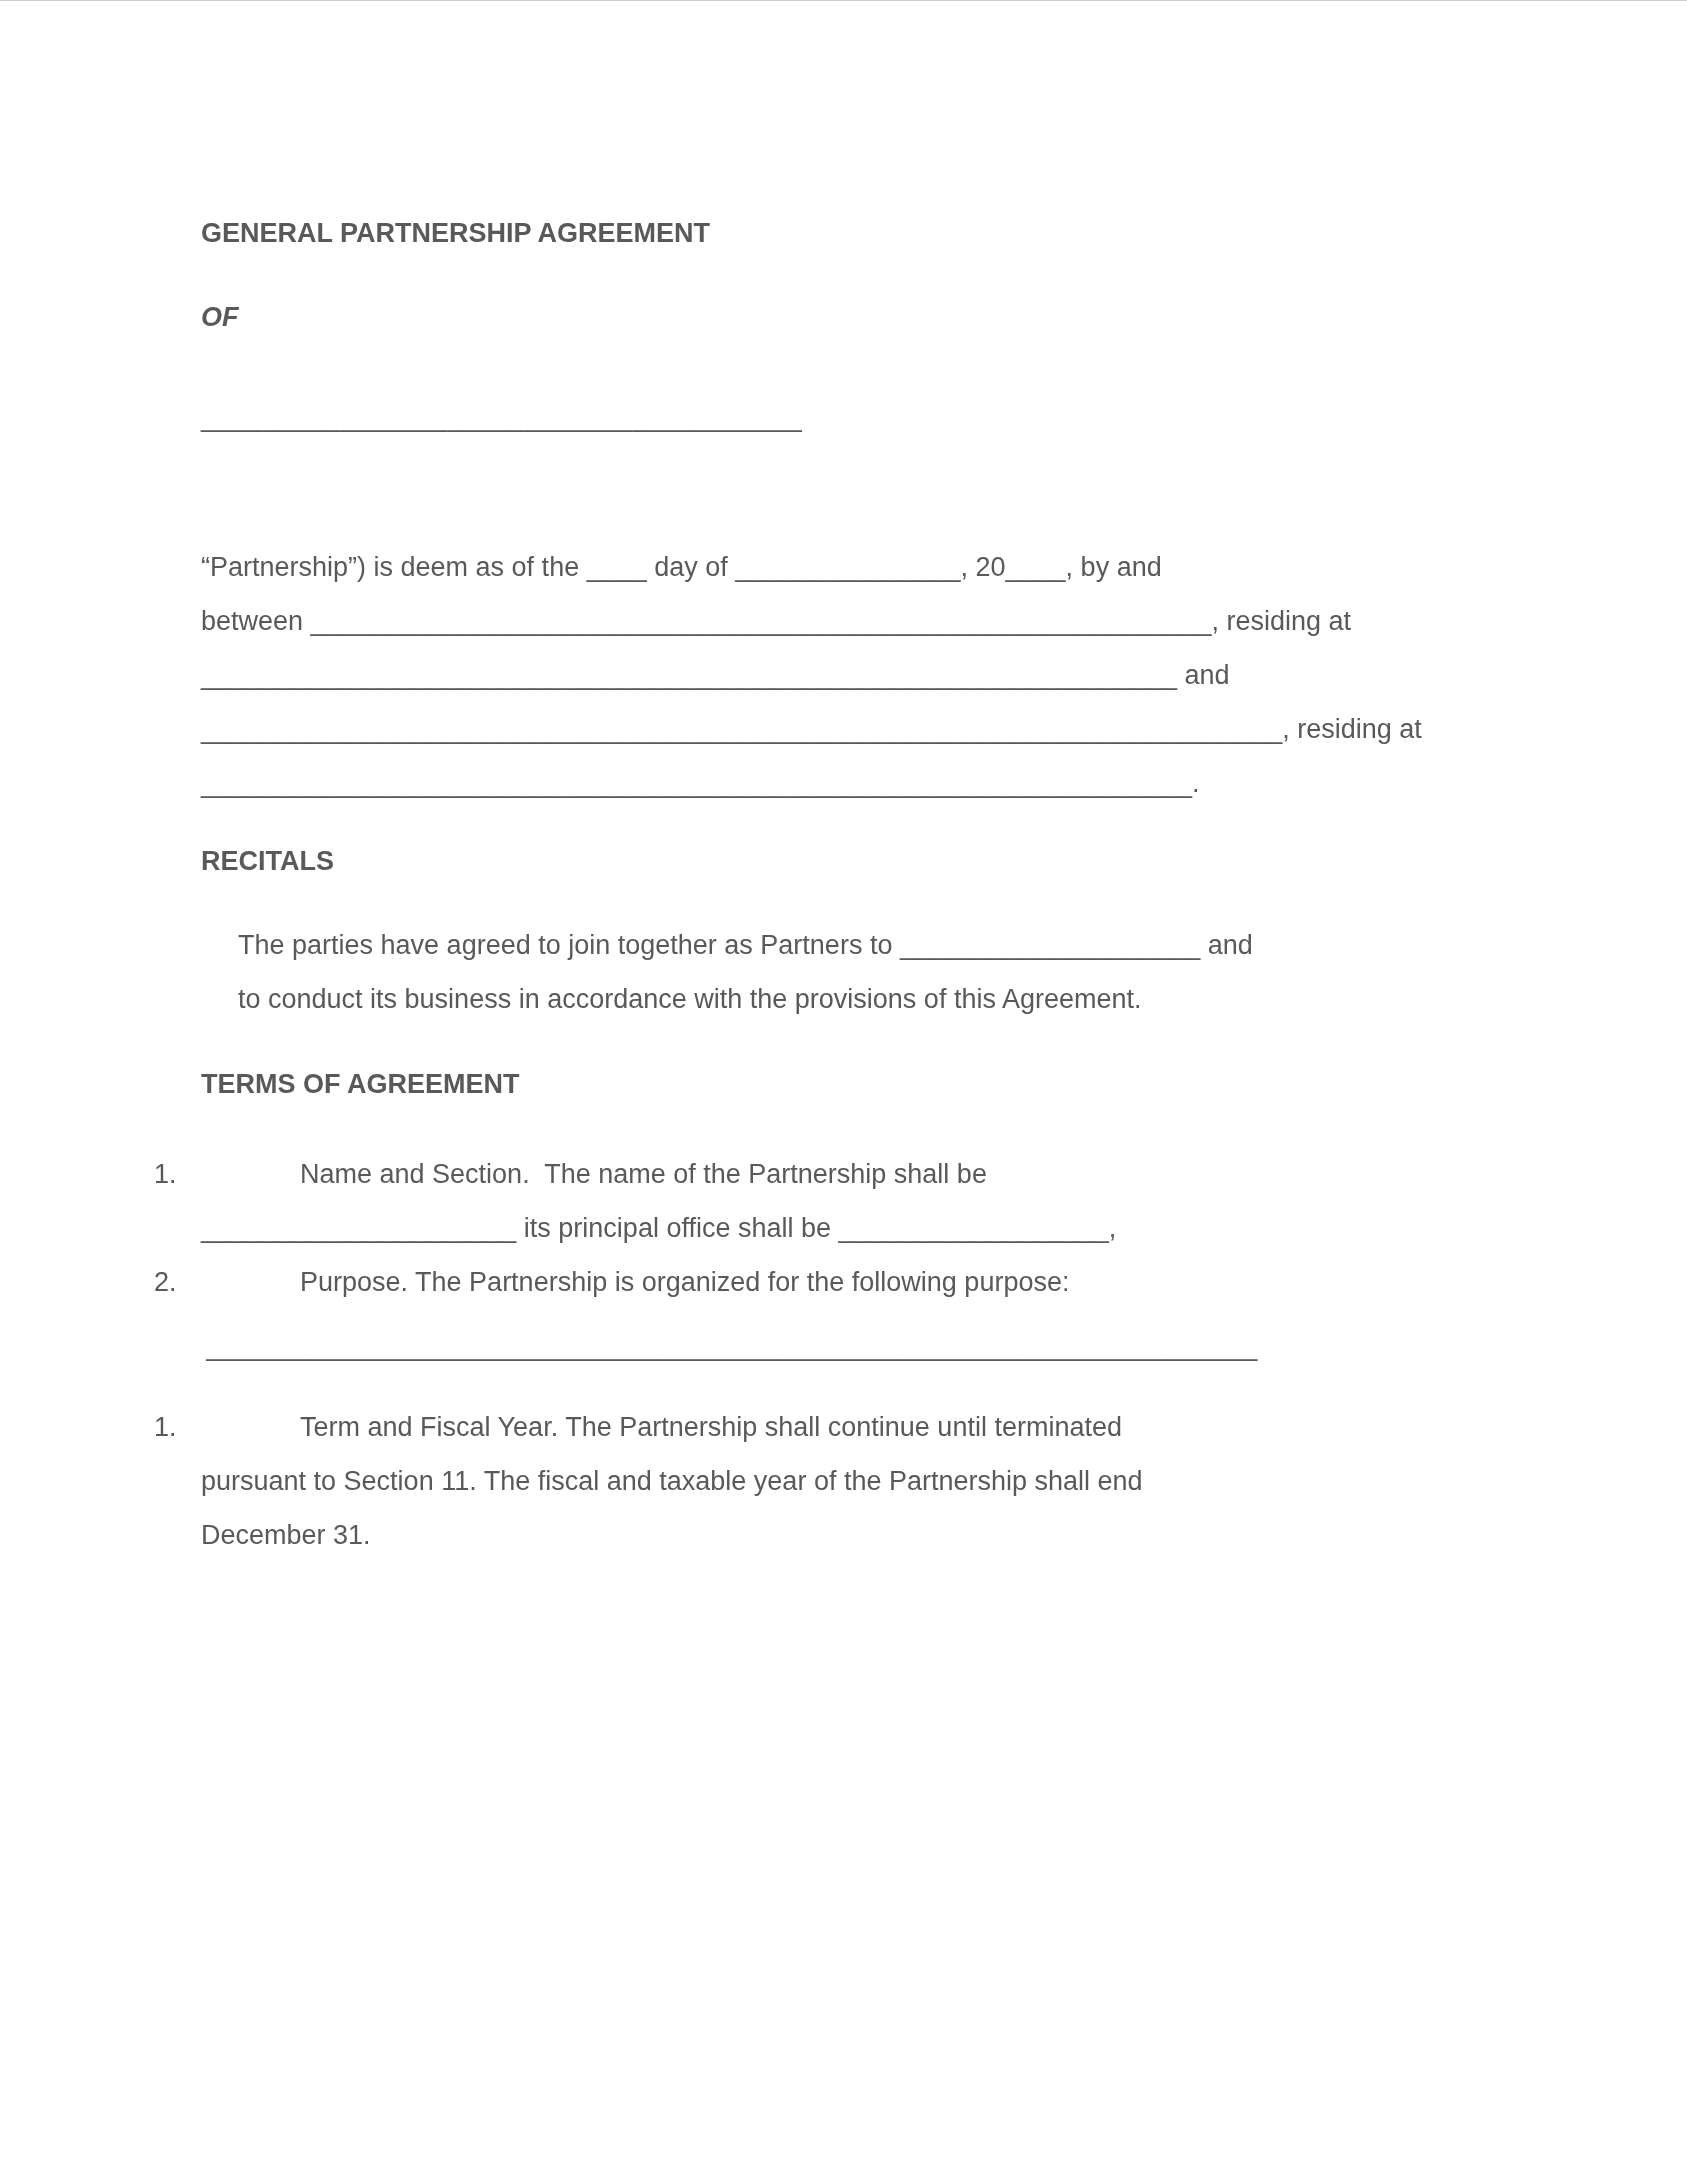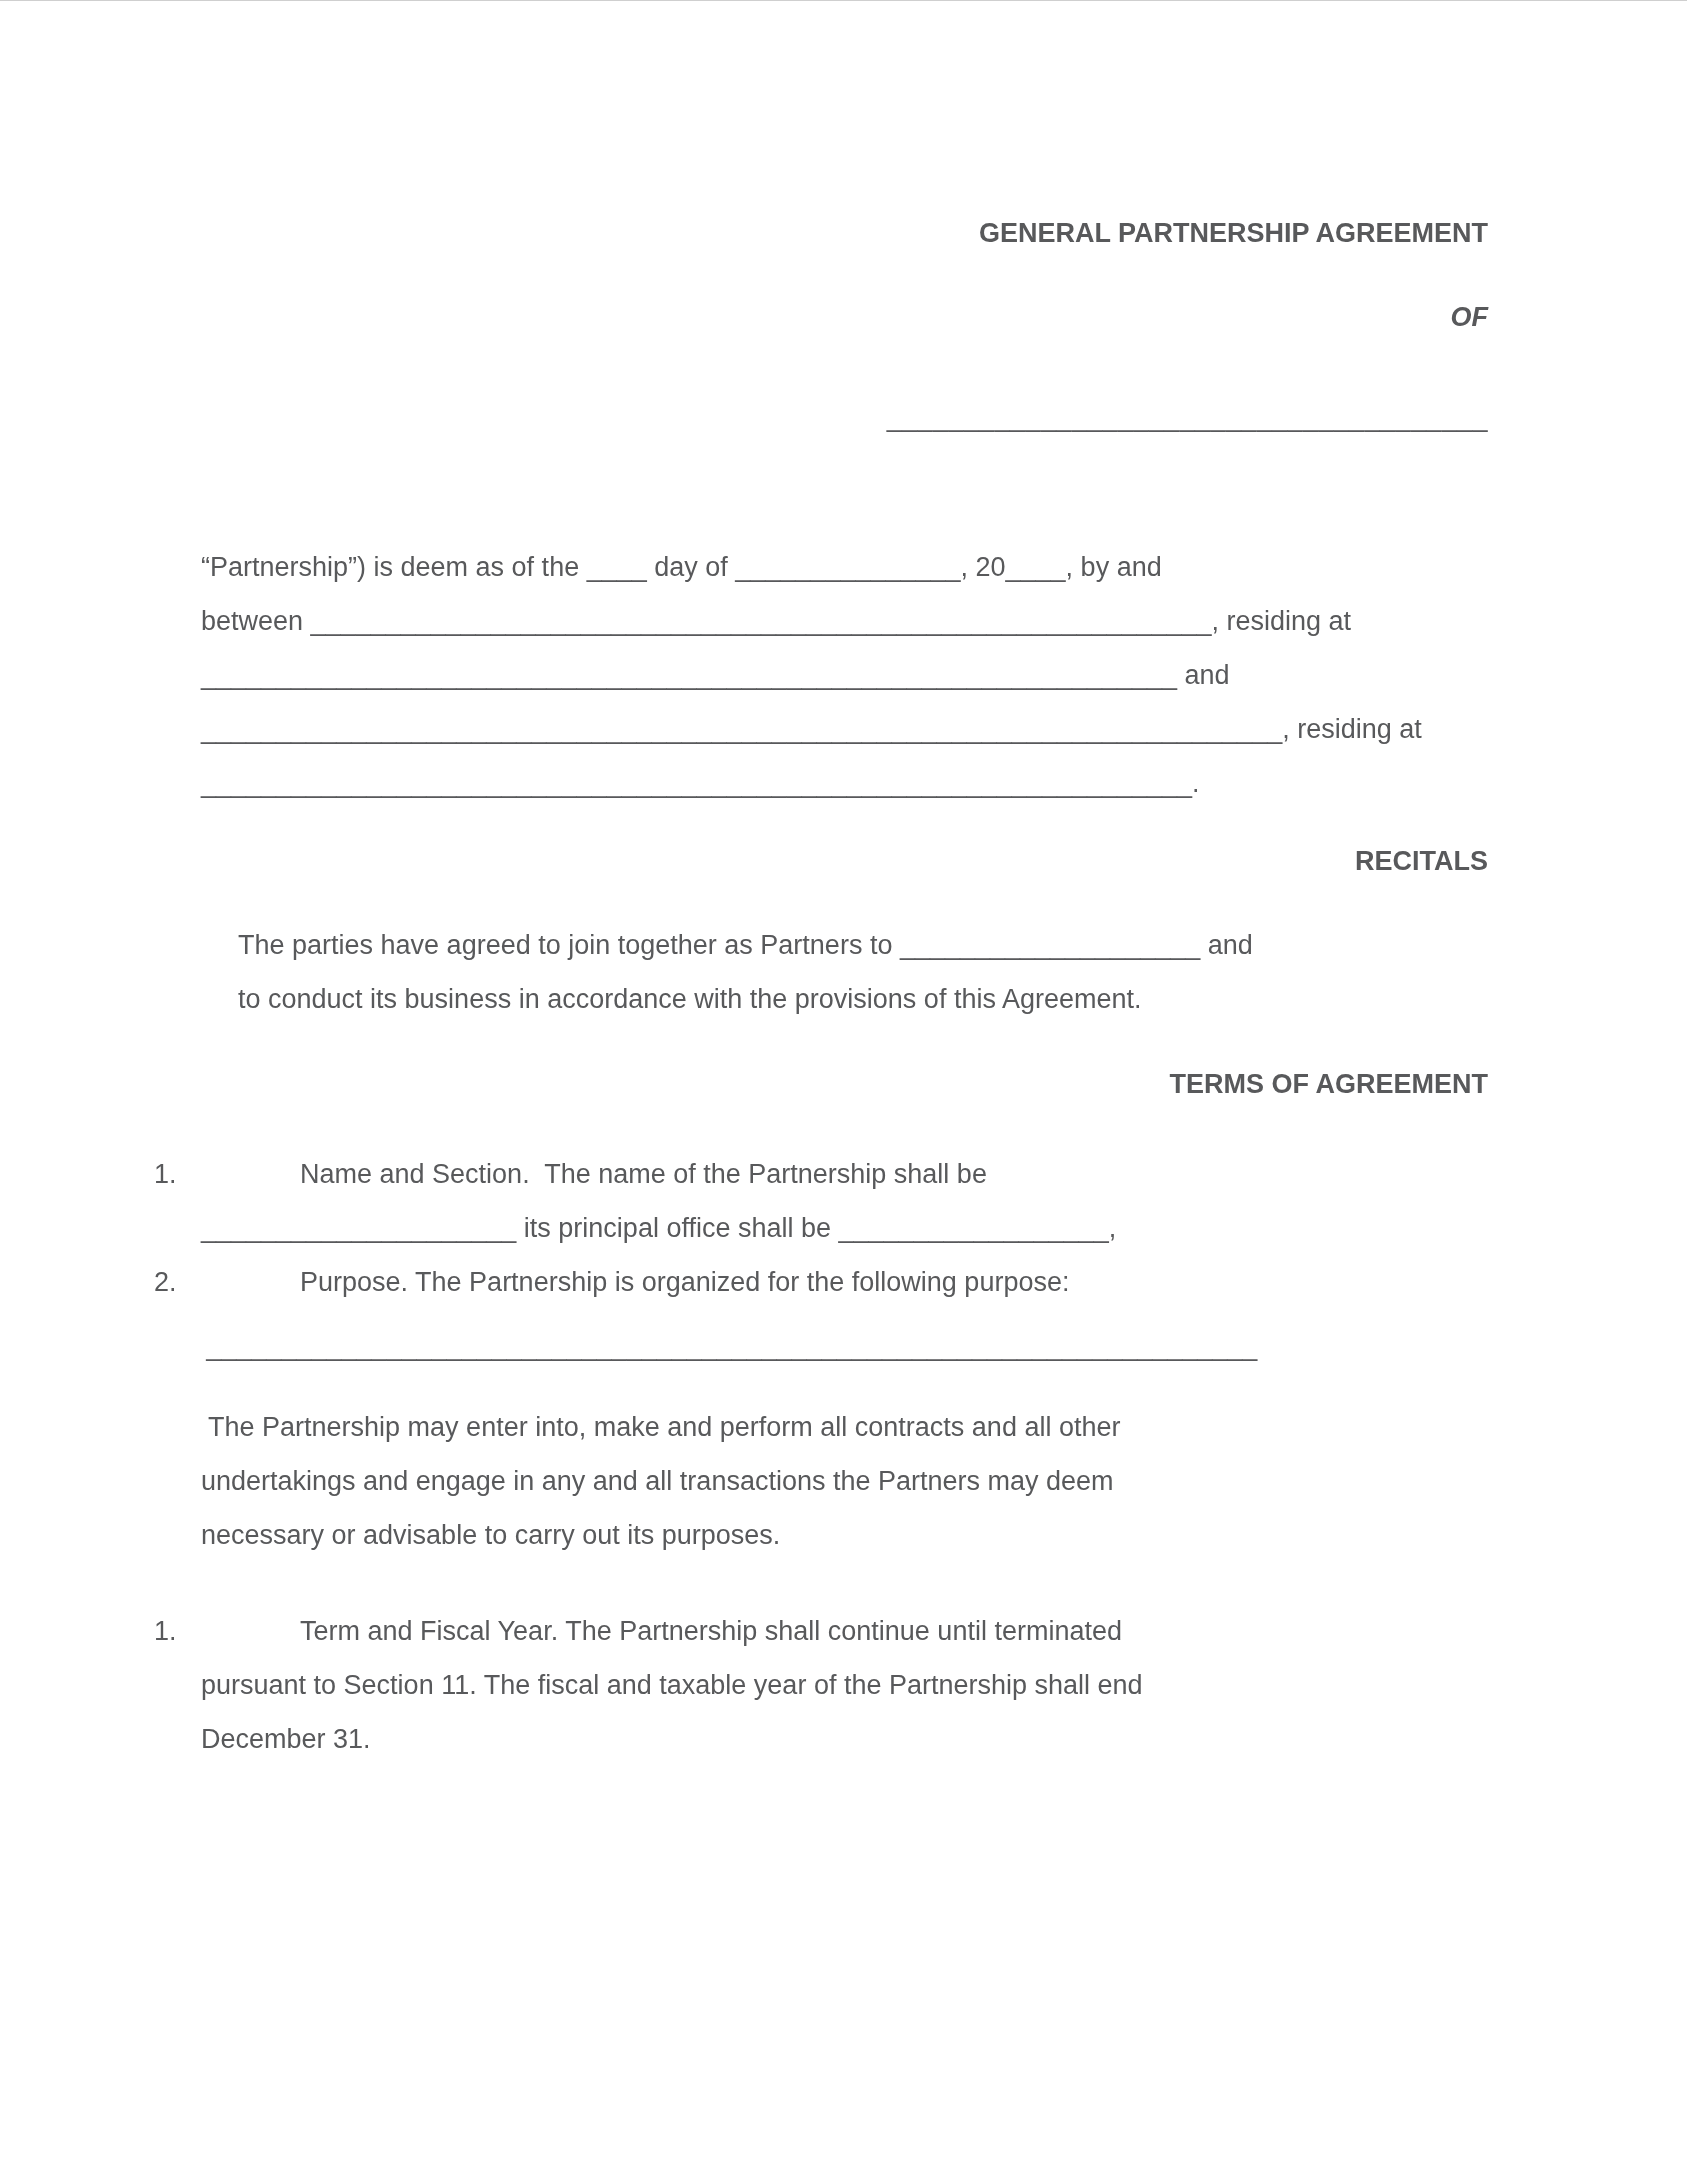--- a/index.html
+++ b/index.html
@@ -16,21 +16,21 @@
     border-top: 0.9px solid #cfcfcf;
     padding: 205px 199px 0 201px;
     font-family: "Liberation Sans", "DejaVu Sans", sans-serif;
     font-size: 27px;
     line-height: 54px;
     color: #58595b;
     overflow: hidden;
   }
   .line { white-space: pre; }
   .bold { font-weight: bold; }
-  .center { text-align: right; }
+  .center { text-align: left; }
 
   .title       { margin-bottom: 30px; }
   .subtitle    { margin-bottom: 46px; font-style: italic; }
   .name-blank  { margin-bottom: 96px; letter-spacing: 0.4px; }
   .intro-para    { margin-bottom: 23.6px; }
   .recitals-head { margin-bottom: 30px; }
   .recitals-para { margin-bottom: 31px; margin-left: 37px; }
   .terms-head    { margin-bottom: 36px; }
   .item          { margin-bottom: 0; }
   .item-purpose  { margin-bottom: 27px; }
@@ -78,25 +78,20 @@
   <div class="item">
     <div class="line"><span class="num">1.</span><span>Name and Section.  The name of the Partnership shall be</span></div>
     <div class="line">_____________________ its principal office shall be __________________,</div>
   </div>
 
   <div class="item item-purpose">
     <div class="line"><span class="num">2.</span><span>Purpose. The Partnership is organized for the following purpose:</span></div>
     <div class="line purpose-blank-line">______________________________________________________________________</div>
   </div>
 
-  <div class="free-para">
-    <div class="line"> The Partnership may enter into, make and perform all contracts and all other</div>
-    <div class="line">undertakings and engage in any and all transactions the Partners may deem</div>
-    <div class="line">necessary or advisable to carry out its purposes.</div>
-  </div>
 
   <div class="item term-item">
     <div class="line"><span class="num">1.</span><span>Term and Fiscal Year. The Partnership shall continue until terminated</span></div>
     <div class="line">pursuant to Section 11. The fiscal and taxable year of the Partnership shall end</div>
     <div class="line">December 31.</div>
   </div>
 
 </div>
 
 

